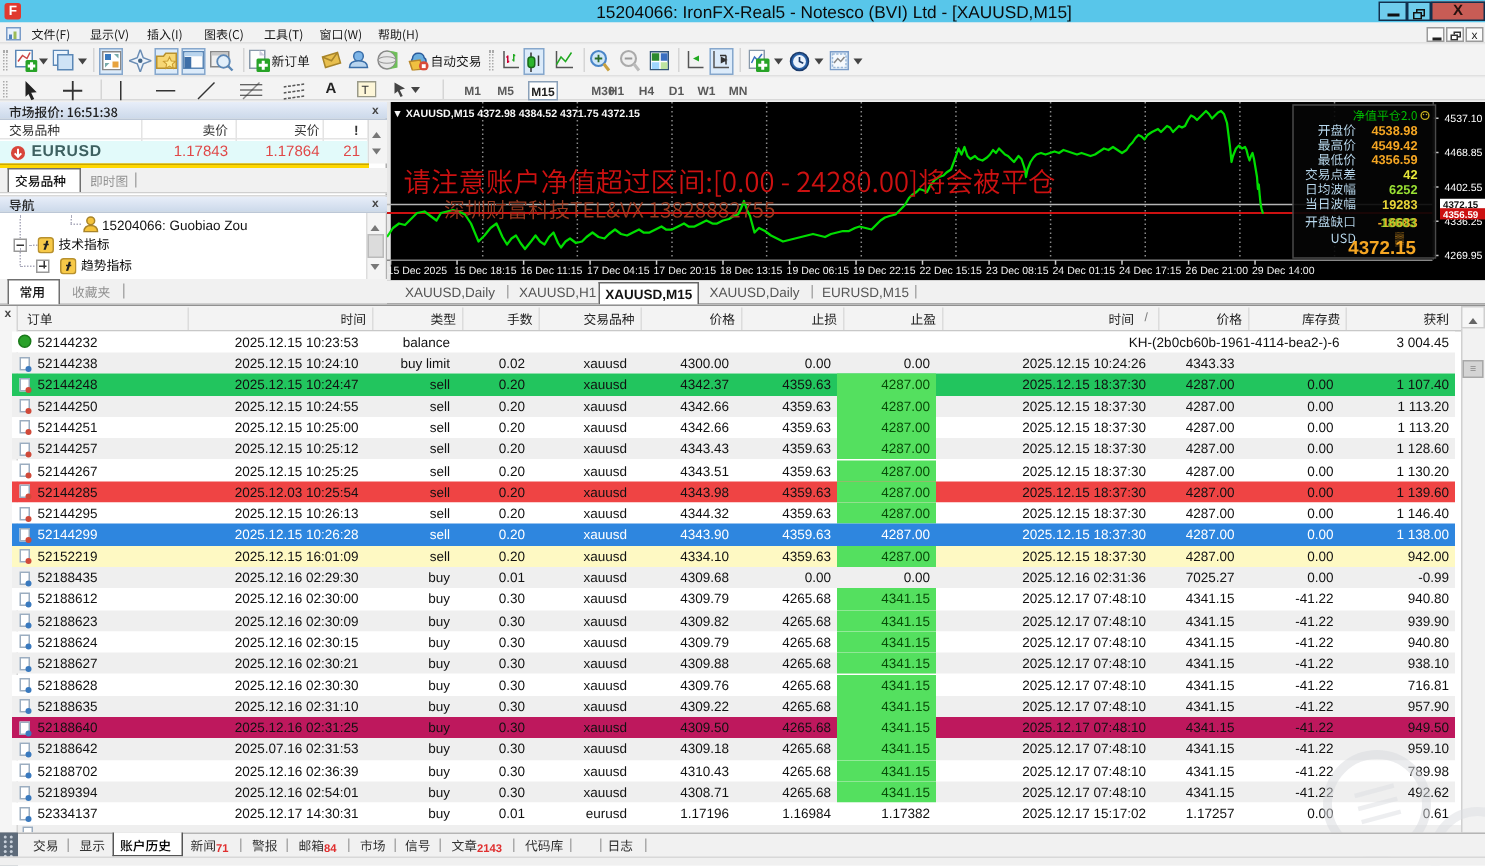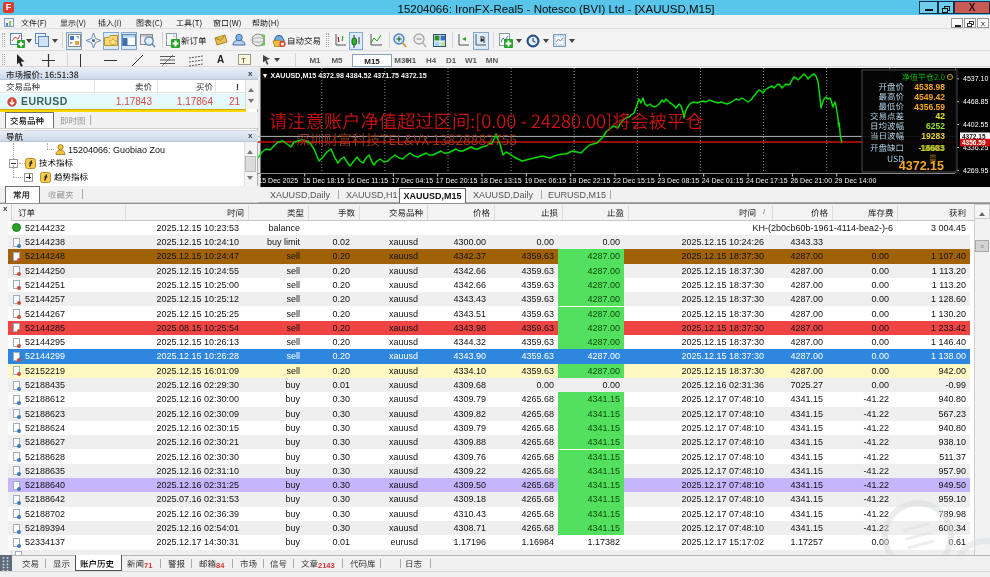--- a/index.html
+++ b/index.html
@@ -237,21 +237,21 @@
     <rect x="0.5" y="0.5" width="12" height="10" fill="#fdf6d8" stroke="#998"></rect>
     <text x="3" y="8.5" font-size="8" font-family="Liberation Sans" fill="#333">T</text>
   </svg>
 <svg class="a" style="left:262px;top:54px" width="10" height="11">
     <path d="M1 1 L8 5 L4.5 6 L6.5 10 L5 10.7 L3.2 6.8 L1 8.5 Z" fill="#444"></path>
   </svg>
 <div class="a" style="left:274px;top:58px;width:0;height:0;border:3px solid transparent;border-top:4px solid #444"></div>
 <div class="sep2" style="left:295px"></div>
 <div class="tfb" style="left:308px;width:14px">M1</div>
 <div class="tfb" style="left:330px;width:14px">M5</div>
-<div class="tfb" style="left:352px;width:40px;border:1px solid #8aa0b8;background:#fdfdfd;color:#222">M15</div>
+<div class="tfb" style="left:352px;width:20px;border:1px solid #8aa0b8;background:#fdfdfd;color:#222">M15</div>
 <div class="tfb" style="left:392px;width:20px">M30</div>
 <div class="tfb" style="left:404px;width:14px">H1</div>
 <div class="tfb" style="left:424px;width:14px">H4</div>
 <div class="tfb" style="left:444px;width:14px">D1</div>
 <div class="tfb" style="left:464px;width:14px">W1</div>
 <div class="tfb" style="left:484px;width:16px">MN</div>
 <div class="a" style="left:0;top:68px;width:258px;height:135px;background:#fff;border-right:1px solid #b0b0b0"></div>
 <div class="a" style="left:0;top:68px;width:258px;height:11.5px;background:linear-gradient(#e8eef9,#ccd9ea);border-bottom:1px solid #bcc7d6"></div>
 <svg class="a" style="left:6.0px;top:77.5px;overflow:visible;width:1px;height:1px">
     <path d="M3.4 -7C3.6 -6.7 3.8 -6.3 4 -6H0.4V-5.2H3.8V-4.1H1.2V-0.2H2V-3.3H3.8V0.7H4.6V-3.3H6.6V-1.2C6.6 -1.1 6.5 -1 6.4 -1C6.2 -1 5.7 -1 5.2 -1C5.3 -0.8 5.5 -0.5 5.5 -0.2C6.2 -0.2 6.7 -0.3 7 -0.4C7.3 -0.5 7.4 -0.7 7.4 -1.2V-4.1H4.6V-5.2H8.1V-6H4.9C4.8 -6.3 4.5 -6.9 4.2 -7.3Z M12 -3.6C12.1 -3.7 12.4 -3.7 12.8 -3.7H13.2C12.8 -2.9 12.3 -2.1 11.6 -1.7L11.5 -2.1L10.6 -1.8V-4.4H11.5V-5.1H10.6V-7.1H9.9V-5.1H8.9V-4.4H9.9V-1.6C9.5 -1.4 9.1 -1.3 8.8 -1.2L9 -0.4C9.8 -0.7 10.8 -1 11.7 -1.4L11.6 -1.5C11.8 -1.4 12 -1.2 12.1 -1.1C12.9 -1.7 13.5 -2.6 13.9 -3.7H14.5C14 -2 13.1 -0.6 11.8 0.2C11.9 0.3 12.2 0.6 12.4 0.7C13.7 -0.3 14.7 -1.8 15.3 -3.7H15.7C15.6 -1.4 15.4 -0.4 15.2 -0.2C15.1 -0.1 15 -0.1 14.9 -0.1C14.7 -0.1 14.4 -0.1 14.1 -0.1C14.2 0.1 14.3 0.4 14.3 0.7C14.7 0.7 15 0.7 15.3 0.6C15.5 0.6 15.7 0.5 15.9 0.3C16.2 -0.1 16.4 -1.1 16.5 -4.1C16.5 -4.2 16.6 -4.5 16.6 -4.5H13.3C14.1 -5 15 -5.6 15.8 -6.4L15.2 -6.9L15.1 -6.8H11.7V-6H14.2C13.5 -5.4 12.8 -4.9 12.6 -4.8C12.2 -4.6 11.9 -4.4 11.7 -4.3C11.8 -4.1 12 -3.8 12 -3.6Z M21.5 -3.2C21.8 -2.4 22.2 -1.6 22.7 -0.9C22.3 -0.5 21.9 -0.2 21.3 0.1V-3.2ZM22.3 -3.2H24C23.8 -2.6 23.6 -2 23.2 -1.5C22.8 -2 22.5 -2.6 22.3 -3.2ZM20.5 -6.9V0.7H21.3V0.2C21.5 0.3 21.7 0.6 21.8 0.7C22.4 0.5 22.8 0.1 23.3 -0.3C23.7 0.1 24.1 0.4 24.7 0.7C24.8 0.5 25 0.2 25.2 0C24.7 -0.2 24.2 -0.5 23.8 -1C24.4 -1.8 24.7 -2.7 24.9 -3.8L24.4 -4L24.3 -3.9H21.3V-6.1H23.9C23.8 -5.5 23.8 -5.2 23.7 -5.1C23.6 -5 23.5 -5 23.3 -5C23.2 -5 22.6 -5 22.1 -5.1C22.2 -4.9 22.3 -4.6 22.3 -4.4C22.9 -4.4 23.4 -4.4 23.7 -4.4C24 -4.4 24.2 -4.5 24.4 -4.6C24.6 -4.9 24.6 -5.4 24.7 -6.6C24.7 -6.7 24.7 -6.9 24.7 -6.9ZM18.5 -7.2V-5.5H17.4V-4.7H18.5V-3.1L17.2 -2.8L17.4 -1.9L18.5 -2.2V-0.2C18.5 -0.1 18.5 -0.1 18.3 -0.1C18.2 -0 17.8 -0 17.3 -0.1C17.4 0.2 17.5 0.5 17.6 0.7C18.2 0.7 18.7 0.7 19 0.6C19.2 0.4 19.3 0.2 19.3 -0.2V-2.5L20.3 -2.7L20.2 -3.5L19.3 -3.3V-4.7H20.2V-5.5H19.3V-7.2Z M31.6 -3.8V0.7H32.4V-3.8ZM29.2 -3.8V-2.6C29.2 -1.9 29.1 -0.6 27.9 0.2C28.1 0.4 28.4 0.6 28.5 0.8C29.8 -0.2 30 -1.6 30 -2.6V-3.8ZM30.5 -7.2C30.1 -6.1 29.2 -4.9 27.7 -4C27.8 -3.9 28.1 -3.6 28.2 -3.4C29.4 -4.1 30.2 -5 30.8 -5.9C31.4 -4.9 32.3 -4 33.2 -3.5C33.4 -3.7 33.6 -4 33.8 -4.2C32.8 -4.7 31.8 -5.7 31.2 -6.7L31.4 -7.1ZM27.7 -7.2C27.3 -5.9 26.5 -4.7 25.8 -3.9C25.9 -3.7 26.1 -3.2 26.2 -3C26.4 -3.3 26.6 -3.5 26.8 -3.8V0.7H27.6V-5.1C27.9 -5.7 28.2 -6.3 28.5 -6.9Z M35.3 -3.2C35.6 -3.2 35.9 -3.5 35.9 -3.9C35.9 -4.3 35.6 -4.6 35.3 -4.6C34.9 -4.6 34.6 -4.3 34.6 -3.9C34.6 -3.5 34.9 -3.2 35.3 -3.2ZM35.3 0.1C35.6 0.1 35.9 -0.2 35.9 -0.6C35.9 -1 35.6 -1.3 35.3 -1.3C34.9 -1.3 34.6 -1 34.6 -0.6C34.6 -0.2 34.9 0.1 35.3 0.1Z M39.2 0H42.7V-0.8H41.5V-6.3H40.8C40.4 -6 40 -5.9 39.4 -5.8V-5.2H40.5V-0.8H39.2Z M45.9 0.1C46.9 0.1 47.8 -0.7 47.8 -1.9C47.8 -3.3 47.1 -3.9 46 -3.9C45.6 -3.9 45 -3.6 44.7 -3.2C44.7 -5 45.4 -5.6 46.2 -5.6C46.5 -5.6 46.9 -5.4 47.1 -5.1L47.7 -5.7C47.3 -6.1 46.8 -6.4 46.1 -6.4C44.9 -6.4 43.7 -5.4 43.7 -3C43.7 -0.9 44.7 0.1 45.9 0.1ZM44.7 -2.5C45 -3 45.5 -3.2 45.8 -3.2C46.5 -3.2 46.9 -2.7 46.9 -1.9C46.9 -1.1 46.4 -0.6 45.9 -0.6C45.2 -0.6 44.8 -1.2 44.7 -2.5Z M49.4 -3.2C49.8 -3.2 50.1 -3.5 50.1 -3.9C50.1 -4.3 49.8 -4.6 49.4 -4.6C49 -4.6 48.7 -4.3 48.7 -3.9C48.7 -3.5 49 -3.2 49.4 -3.2ZM49.4 0.1C49.8 0.1 50.1 -0.2 50.1 -0.6C50.1 -1 49.8 -1.3 49.4 -1.3C49 -1.3 48.7 -1 48.7 -0.6C48.7 -0.2 49 0.1 49.4 0.1Z M52.9 0.1C54 0.1 55.1 -0.7 55.1 -2.1C55.1 -3.4 54.2 -4 53.2 -4C52.8 -4 52.6 -4 52.3 -3.8L52.4 -5.4H54.8V-6.3H51.6L51.4 -3.3L51.9 -3C52.2 -3.2 52.5 -3.3 52.9 -3.3C53.6 -3.3 54.1 -2.8 54.1 -2C54.1 -1.2 53.5 -0.7 52.8 -0.7C52.2 -0.7 51.7 -1 51.4 -1.4L50.9 -0.7C51.3 -0.3 52 0.1 52.9 0.1Z M56.2 0H59.8V-0.8H58.6V-6.3H57.9C57.5 -6 57.1 -5.9 56.5 -5.8V-5.2H57.6V-0.8H56.2Z M61.6 -3.2C62 -3.2 62.3 -3.5 62.3 -3.9C62.3 -4.3 62 -4.6 61.6 -4.6C61.3 -4.6 61 -4.3 61 -3.9C61 -3.5 61.3 -3.2 61.6 -3.2ZM61.6 0.1C62 0.1 62.3 -0.2 62.3 -0.6C62.3 -1 62 -1.3 61.6 -1.3C61.3 -1.3 61 -1 61 -0.6C61 -0.2 61.3 0.1 61.6 0.1Z M65.2 0.1C66.3 0.1 67.3 -0.6 67.3 -1.7C67.3 -2.5 66.7 -3.1 66 -3.3V-3.3C66.6 -3.5 67.1 -4 67.1 -4.8C67.1 -5.8 66.3 -6.4 65.1 -6.4C64.4 -6.4 63.8 -6.1 63.3 -5.6L63.9 -5C64.2 -5.4 64.6 -5.6 65.1 -5.6C65.7 -5.6 66.1 -5.2 66.1 -4.7C66.1 -4.1 65.7 -3.6 64.4 -3.6V-2.9C65.8 -2.9 66.3 -2.4 66.3 -1.7C66.3 -1.1 65.8 -0.7 65.1 -0.7C64.4 -0.7 64 -1 63.6 -1.4L63.1 -0.7C63.6 -0.3 64.2 0.1 65.2 0.1Z M70.2 0.1C71.4 0.1 72.2 -0.6 72.2 -1.5C72.2 -2.4 71.7 -2.9 71.1 -3.2V-3.2C71.5 -3.5 72 -4.1 72 -4.7C72 -5.7 71.3 -6.4 70.2 -6.4C69.2 -6.4 68.4 -5.7 68.4 -4.7C68.4 -4.1 68.8 -3.6 69.2 -3.3V-3.2C68.7 -2.9 68.1 -2.4 68.1 -1.6C68.1 -0.6 69 0.1 70.2 0.1ZM70.6 -3.5C69.9 -3.7 69.3 -4.1 69.3 -4.7C69.3 -5.3 69.7 -5.7 70.2 -5.7C70.8 -5.7 71.1 -5.2 71.1 -4.6C71.1 -4.2 70.9 -3.8 70.6 -3.5ZM70.2 -0.6C69.5 -0.6 69 -1 69 -1.7C69 -2.2 69.3 -2.7 69.7 -3C70.6 -2.6 71.3 -2.3 71.3 -1.6C71.3 -1 70.8 -0.6 70.2 -0.6Z" fill="#222"></path>
@@ -512,21 +512,21 @@
     <span class="c4">0.02</span>
     <span class="c5">xauusd</span>
     <span class="c6">4300.00</span>
     <span class="c7">0.00</span>
     <span class="c8" style="">0.00</span>
     <span class="c9">2025.12.15 10:24:26</span>
     <span class="c10">4343.33</span>
     <span class="c11"></span>
     <span class="c12"></span>
   </div>
-<div class="row" style="top:249.3px;background:#a16207;color:#111">
+<div class="row" style="top:249.3px;background:#22c55e;color:#111">
     <span class="c1" style="color:#111"><i class="dc"><i style="background:#d04a3a"></i></i>52144248</span>
     <span class="c2">2025.12.15 10:24:47</span>
     <span class="c3">sell</span>
     <span class="c4">0.20</span>
     <span class="c5">xauusd</span>
     <span class="c6">4342.37</span>
     <span class="c7">4359.63</span>
     <span class="c8" style="background:#54e05f;color:#084c08;">4287.00</span>
     <span class="c9">2025.12.15 18:37:30</span>
     <span class="c10">4287.00</span>
@@ -584,31 +584,31 @@
     <span class="c6">4343.51</span>
     <span class="c7">4359.63</span>
     <span class="c8" style="background:#54e05f;color:#084c08;">4287.00</span>
     <span class="c9">2025.12.15 18:37:30</span>
     <span class="c10">4287.00</span>
     <span class="c11">0.00</span>
     <span class="c12">1 130.20</span>
   </div>
 <div class="row" style="top:320.8px;background:#ef4444;color:#111">
     <span class="c1" style="color:#111"><i class="dc"><i style="background:#d04a3a"></i></i>52144285</span>
-    <span class="c2">2025.08.15 10:25:54</span>
+    <span class="c2">2025.12.03 10:25:54</span>
     <span class="c3">sell</span>
     <span class="c4">0.20</span>
     <span class="c5">xauusd</span>
     <span class="c6">4343.98</span>
     <span class="c7">4359.63</span>
     <span class="c8" style="background:#54e05f;color:#084c08;">4287.00</span>
     <span class="c9">2025.12.15 18:37:30</span>
     <span class="c10">4287.00</span>
     <span class="c11">0.00</span>
-    <span class="c12">1 233.42</span>
+    <span class="c12">1 139.60</span>
   </div>
 <div class="row" style="top:335.1px;background:#ffffff;color:#111">
     <span class="c1" style="color:#111"><i class="dc"><i style="background:#d04a3a"></i></i>52144295</span>
     <span class="c2">2025.12.15 10:26:13</span>
     <span class="c3">sell</span>
     <span class="c4">0.20</span>
     <span class="c5">xauusd</span>
     <span class="c6">4344.32</span>
     <span class="c7">4359.63</span>
     <span class="c8" style="background:#54e05f;color:#084c08;">4287.00</span>
@@ -678,21 +678,21 @@
     <span class="c2">2025.12.16 02:30:09</span>
     <span class="c3">buy</span>
     <span class="c4">0.30</span>
     <span class="c5">xauusd</span>
     <span class="c6">4309.82</span>
     <span class="c7">4265.68</span>
     <span class="c8" style="background:#54e05f;color:#084c08;">4341.15</span>
     <span class="c9">2025.12.17 07:48:10</span>
     <span class="c10">4341.15</span>
     <span class="c11">-41.22</span>
-    <span class="c12">567.23</span>
+    <span class="c12">939.90</span>
   </div>
 <div class="row" style="top:420.9px;background:#ffffff;color:#111">
     <span class="c1" style="color:#111"><i class="dc"><i style="background:#3a7abf"></i></i>52188624</span>
     <span class="c2">2025.12.16 02:30:15</span>
     <span class="c3">buy</span>
     <span class="c4">0.30</span>
     <span class="c5">xauusd</span>
     <span class="c6">4309.79</span>
     <span class="c7">4265.68</span>
     <span class="c8" style="background:#54e05f;color:#084c08;">4341.15</span>
@@ -720,37 +720,37 @@
     <span class="c2">2025.12.16 02:30:30</span>
     <span class="c3">buy</span>
     <span class="c4">0.30</span>
     <span class="c5">xauusd</span>
     <span class="c6">4309.76</span>
     <span class="c7">4265.68</span>
     <span class="c8" style="background:#54e05f;color:#084c08;">4341.15</span>
     <span class="c9">2025.12.17 07:48:10</span>
     <span class="c10">4341.15</span>
     <span class="c11">-41.22</span>
-    <span class="c12">511.37</span>
+    <span class="c12">716.81</span>
   </div>
 <div class="row" style="top:463.8px;background:#efefef;color:#111">
     <span class="c1" style="color:#111"><i class="dc"><i style="background:#3a7abf"></i></i>52188635</span>
     <span class="c2">2025.12.16 02:31:10</span>
     <span class="c3">buy</span>
     <span class="c4">0.30</span>
     <span class="c5">xauusd</span>
     <span class="c6">4309.22</span>
     <span class="c7">4265.68</span>
     <span class="c8" style="background:#54e05f;color:#084c08;">4341.15</span>
     <span class="c9">2025.12.17 07:48:10</span>
     <span class="c10">4341.15</span>
     <span class="c11">-41.22</span>
     <span class="c12">957.90</span>
   </div>
-<div class="row" style="top:478.1px;background:#c4b5fd;color:#111">
+<div class="row" style="top:478.1px;background:#be185d;color:#111">
     <span class="c1" style="color:#111"><i class="dc"><i style="background:#3a7abf"></i></i>52188640</span>
     <span class="c2">2025.12.16 02:31:25</span>
     <span class="c3">buy</span>
     <span class="c4">0.30</span>
     <span class="c5">xauusd</span>
     <span class="c6">4309.50</span>
     <span class="c7">4265.68</span>
     <span class="c8" style="background:#54e05f;color:#084c08;">4341.15</span>
     <span class="c9">2025.12.17 07:48:10</span>
     <span class="c10">4341.15</span>
@@ -790,21 +790,21 @@
     <span class="c2">2025.12.16 02:54:01</span>
     <span class="c3">buy</span>
     <span class="c4">0.30</span>
     <span class="c5">xauusd</span>
     <span class="c6">4308.71</span>
     <span class="c7">4265.68</span>
     <span class="c8" style="background:#54e05f;color:#084c08;">4341.15</span>
     <span class="c9">2025.12.17 07:48:10</span>
     <span class="c10">4341.15</span>
     <span class="c11">-41.22</span>
-    <span class="c12">600.34</span>
+    <span class="c12">492.62</span>
   </div>
 <div class="row" style="top:535.3px;background:#ffffff;color:#111">
     <span class="c1" style="color:#111"><i class="dc"><i style="background:#3a7abf"></i></i>52334137</span>
     <span class="c2">2025.12.17 14:30:31</span>
     <span class="c3">buy</span>
     <span class="c4">0.01</span>
     <span class="c5">eurusd</span>
     <span class="c6">1.17196</span>
     <span class="c7">1.16984</span>
     <span class="c8" style="">1.17382</span>

